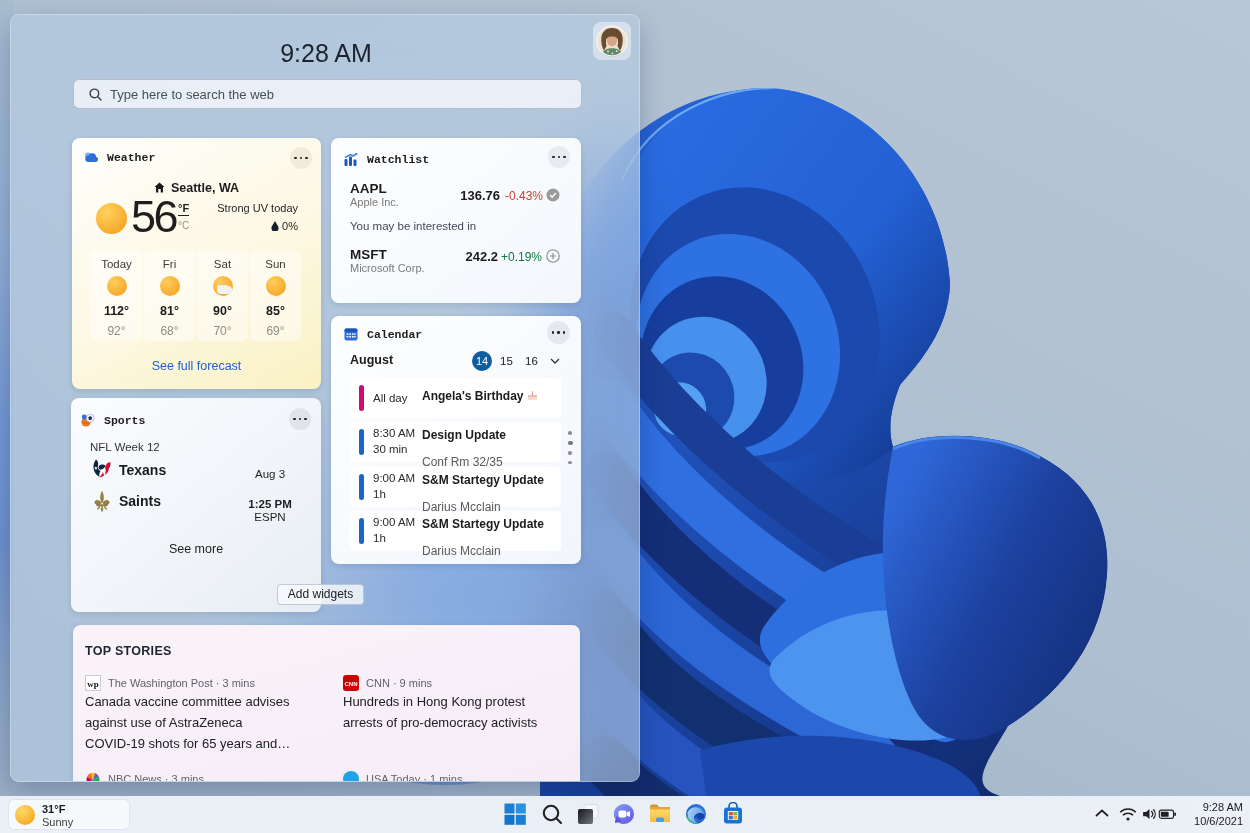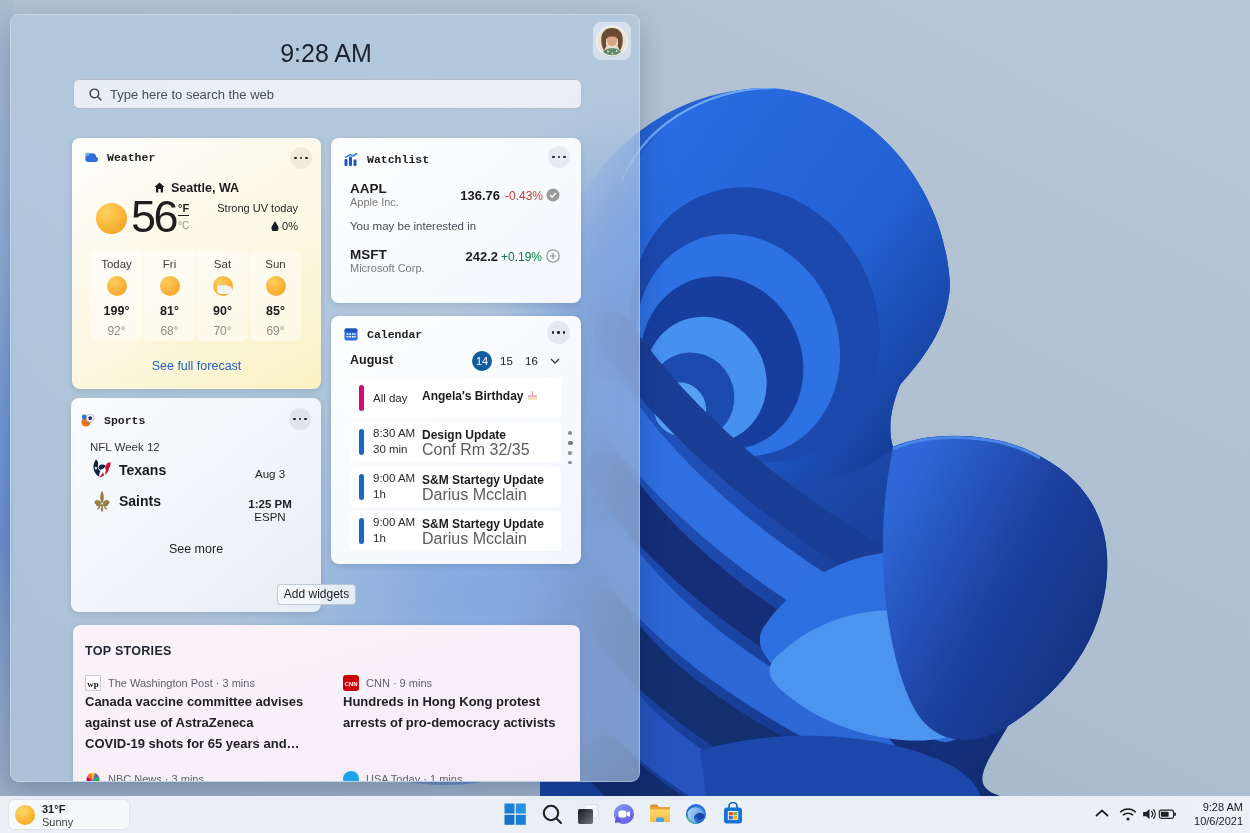--- a/index.html
+++ b/index.html
@@ -15,41 +15,41 @@
  display:flex;align-items:center;color:#46505a;font-size:13px;}
 .card{position:absolute;border-radius:8px;box-shadow:0 2px 6px rgba(20,40,80,0.14);overflow:hidden;}
 .hdr{position:absolute;left:11px;top:9px;height:20px;display:flex;align-items:center;font-size:11.5px;font-weight:bold;color:#1d1d1d;font-family:Liberation Mono, monospace;}
 .hdr svg{margin-right:9px;}
 .dots{position:absolute;width:22px;height:22px;border-radius:50%;display:flex;align-items:center;justify-content:center;}
 .dots span{width:2.6px;height:2.6px;border-radius:50%;background:#222;margin:0 1.45px;display:inline-block;}
 #weather{left:61px;top:123px;width:249px;height:251px;background:linear-gradient(150deg,#fefefb 0%,#fdf9e6 50%,#faf1c3 100%);}
 #watchlist{left:320px;top:123px;width:250px;height:165px;background:linear-gradient(140deg,#fdfeff,#f3f7fc);}
 #calendar{left:320px;top:301px;width:250px;height:248px;background:linear-gradient(140deg,#fdfeff,#f2f6fb);}
 #sports{left:60px;top:383px;width:250px;height:214px;background:linear-gradient(140deg,#fbfcfe 0%,#f0f4f9 60%,#e7edf4 100%);}
-#addw{position:absolute;left:266px;top:569px;width:79px;height:21px;border-radius:4px;background:rgba(246,250,253,0.82);
+#addw{position:absolute;left:266px;top:569px;width:87px;height:21px;border-radius:4px;background:rgba(246,250,253,0.82);
  border:1px solid rgba(150,165,182,0.55);box-sizing:border-box;text-align:center;font-size:12px;color:#1b1b1b;line-height:19px;}
 #stories{left:62px;top:610px;width:507px;height:172px;border-radius:8px;background:linear-gradient(165deg,#faf4fa 0%,#f7eef7 70%,#f5ecf6 100%);}
 #taskbar{position:absolute;left:0;top:796px;width:1250px;height:37px;background:rgba(240,244,249,0.93);backdrop-filter:blur(24px);}
 .tico{position:absolute;top:6px;width:24px;height:24px;}
 .fc{width:51px;background:rgba(255,255,255,0.48);border-radius:5px;text-align:center;}
 .fd{font-size:11.5px;color:#3c3c34;margin-top:7px;}
 .fs{width:20px;height:20px;border-radius:50%;margin:6px auto 0;background:radial-gradient(circle at 35% 30%,#ffce5c,#f6a82d 75%,#efa01f)}
 .fcl{position:relative;}
 .fcl::after{content:"";position:absolute;left:4px;top:10px;width:15px;height:8px;border-radius:5px;background:#eef3f6;box-shadow:-2px -3px 0 -2px #e4edf2;}
 .ft{font-size:12.5px;font-weight:bold;color:#1b1b1b;margin-top:8px;}
 .fl{font-size:12px;color:#8d8d85;margin-top:6px;}
 .evt{position:absolute;left:19px;width:211px;height:40px;background:rgba(255,255,255,0.92);border-radius:4px;}
 .bar{position:absolute;left:9px;top:7px;width:5px;height:26px;border-radius:2.5px;}
 .et1{position:absolute;left:23px;font-size:11.5px;color:#2b2b2b;}
 .et2{position:absolute;left:23px;top:21px;font-size:11.5px;color:#2b2b2b;}
 .en1{position:absolute;left:72px;top:11px;font-size:12px;font-weight:bold;color:#1b1b1b;white-space:nowrap;}
-.en2{position:absolute;left:72px;top:19px;font-size:16px;color:#5b5b5b;}
+.en2{position:absolute;left:72px;top:33px;font-size:12px;color:#5b5b5b;}
 .srcrow{position:absolute;display:flex;align-items:center;font-size:11px;color:#5f6368;}
 .srcrow svg{margin-right:7px;}
-.headl{position:absolute;font-size:13px;font-weight:bold;color:#202124;line-height:21px;white-space:nowrap;}
+.headl{position:absolute;font-size:13px;font-weight:normal;color:#202124;line-height:21px;white-space:nowrap;}
 </style>
 </head>
 <body>
 <div id="stage">
 <svg id="wall" width="1250" height="833" viewBox="0 0 1250 833">
   <defs>
     <linearGradient id="sky" x1="1" y1="0" x2="0.25" y2="1">
       <stop offset="0" stop-color="#b9c6d5"></stop>
       <stop offset="0.55" stop-color="#adbfd1"></stop>
       <stop offset="1" stop-color="#9eb3c8"></stop>
@@ -168,21 +168,21 @@
     <div style="position:absolute;right:23px;top:64px;font-size:11px;color:#1f1f1f;">Strong UV today</div>
     <div style="position:absolute;right:23px;top:82px;font-size:11px;color:#1f1f1f;">
       <svg width="8" height="10" viewBox="0 0 8 10" style="vertical-align:-1px;margin-right:3px">
             <path d="M4 0 C5.5 3 7.6 5 7.6 7 a3.6 3.6 0 0 1-7.2 0 C0.4 5 2.5 3 4 0 Z" fill="#17202a"></path>
           </svg>0%
     </div>
     <div style="position:absolute;left:19px;top:113px;width:211px;height:90px;display:flex;gap:2px;">
       <div class="fc">
             <div class="fd">Today</div>
             <div class="fs"></div>
-            <div class="ft">199°</div>
+            <div class="ft">112°</div>
             <div class="fl">92°</div>
           </div>
       <div class="fc">
             <div class="fd">Fri</div>
             <div class="fs"></div>
             <div class="ft">81°</div>
             <div class="fl">68°</div>
           </div>
       <div class="fc">
             <div class="fd">Sat</div>

